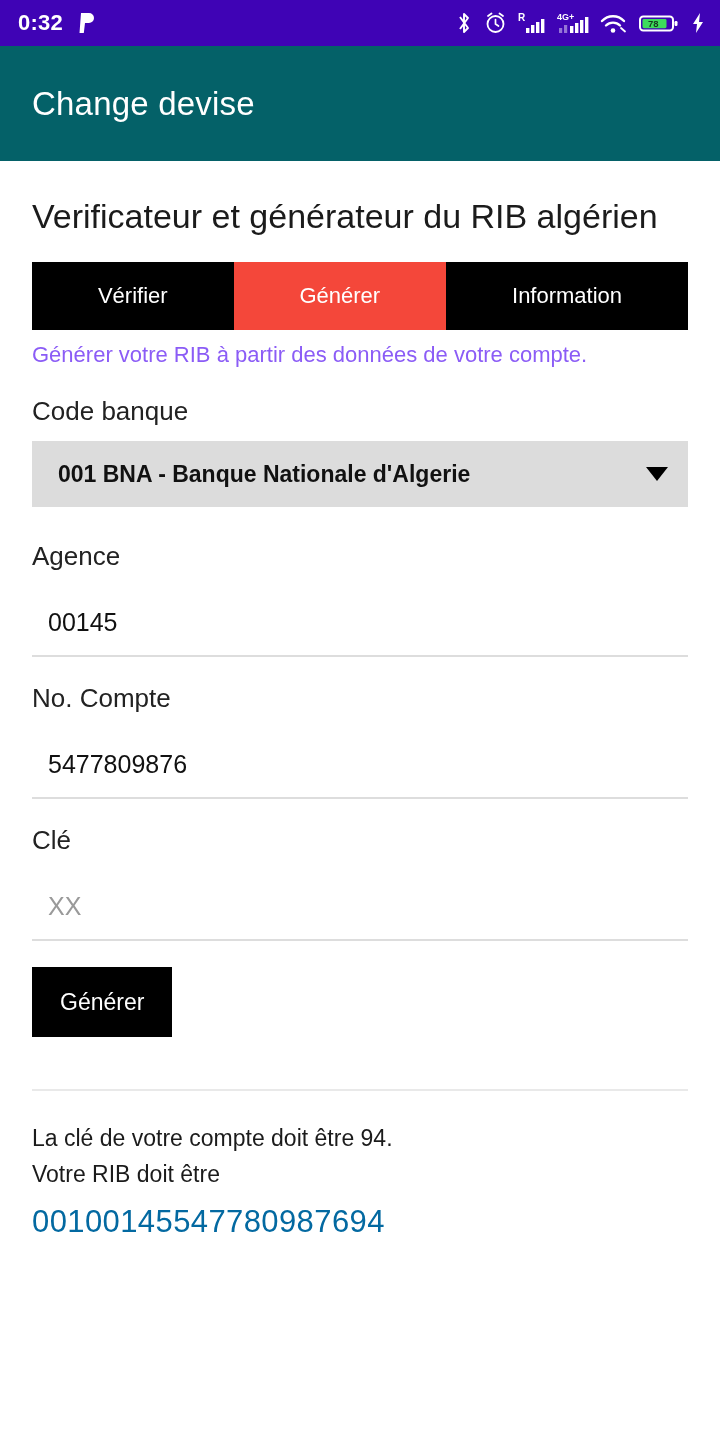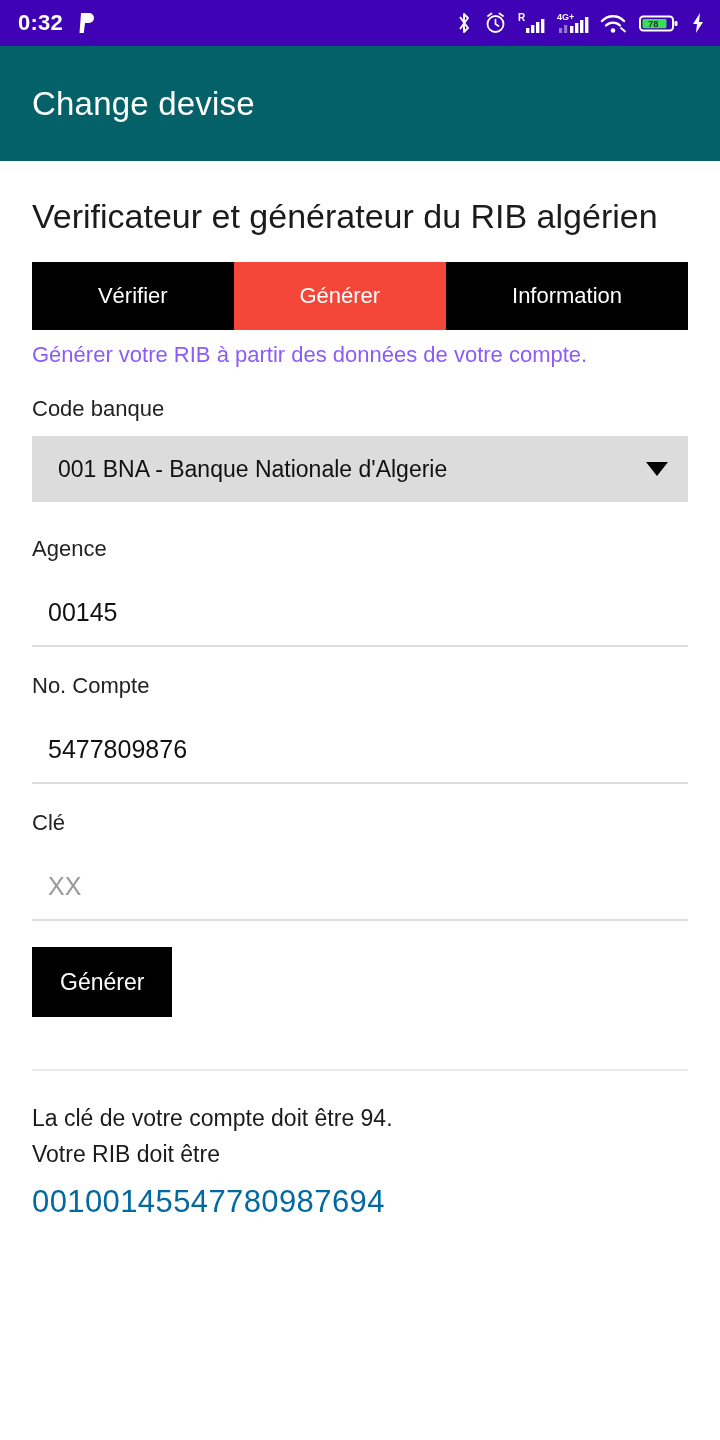--- a/index.html
+++ b/index.html
@@ -55,26 +55,26 @@
   .tab.active{ background:#f4473a; color:#ffffff; }
 
   .tab-desc{
     font-size:22px; color:#8b5cf6;
     margin-top:12px; margin-bottom:28px;
   }
 
   
   .field{ margin-bottom:4px; }
   .field-label{
-    font-size:22px; color:#222222; display:block; margin-bottom:14px;
+    font-size:26px; color:#222222; display:block; margin-bottom:14px;
   }
   .select-wrap{
     position:relative; width:656px; height:66px;
     background:#dcdcdc; display:flex; align-items:center;
-    padding:0 32px 0 26px; cursor:pointer;
+    padding:0 32px 0 26px; cursor:pointer;font-weight:bold;
   }
   .select-value{ font-size:23px; color:#111111; white-space:nowrap; }
   .select-arrow{
     position:absolute; right:20px; top:50%; transform:translateY(-50%);
     width:0; height:0;
     border-left:11px solid transparent;
     border-right:11px solid transparent;
     border-top:14px solid #000000;
   }
 

